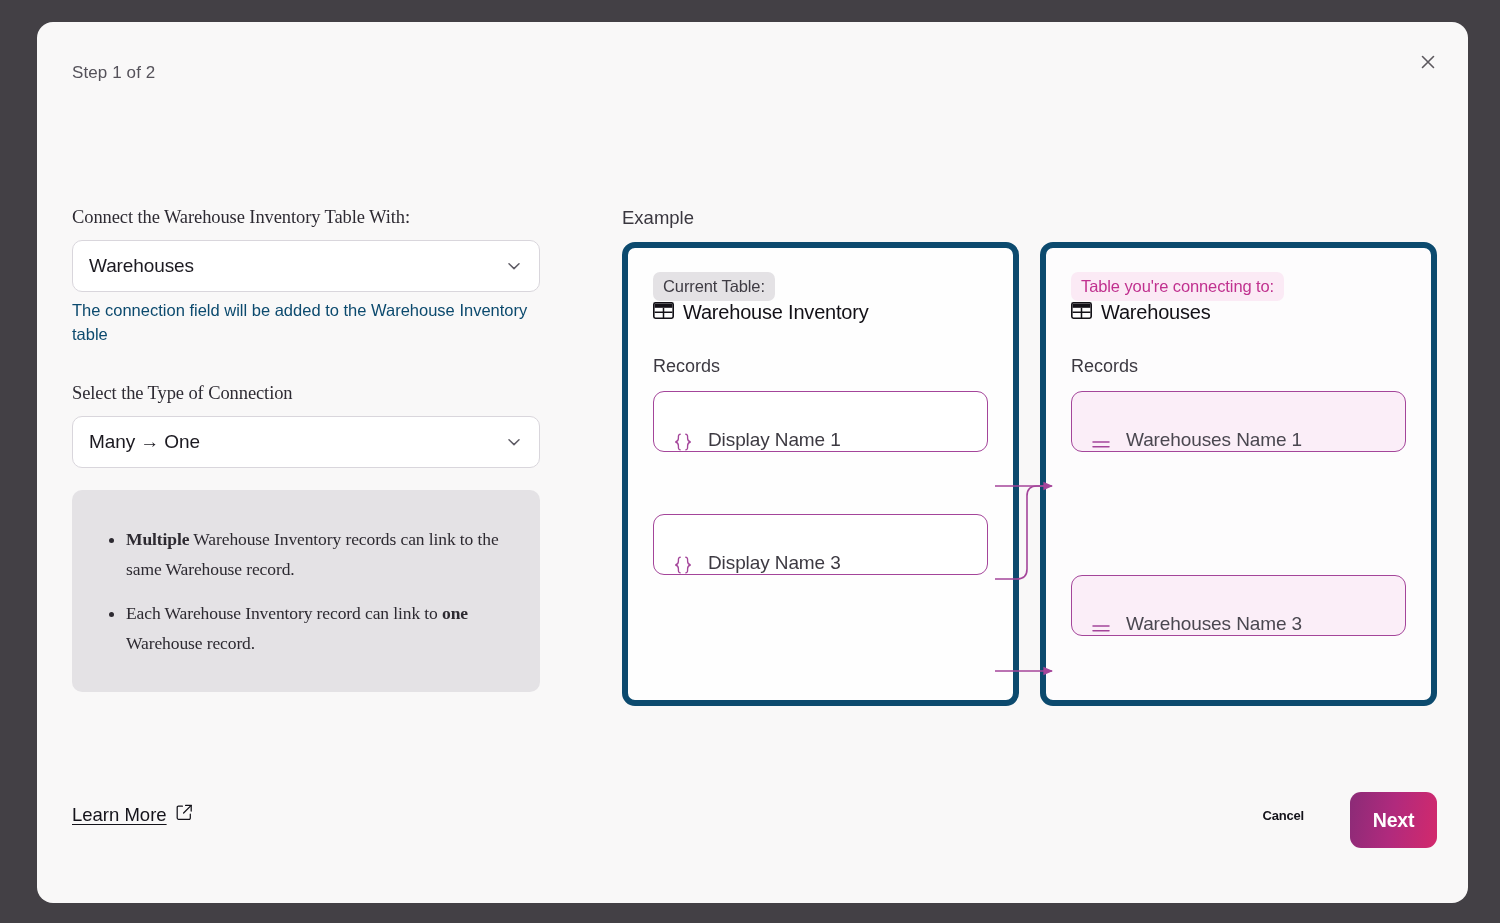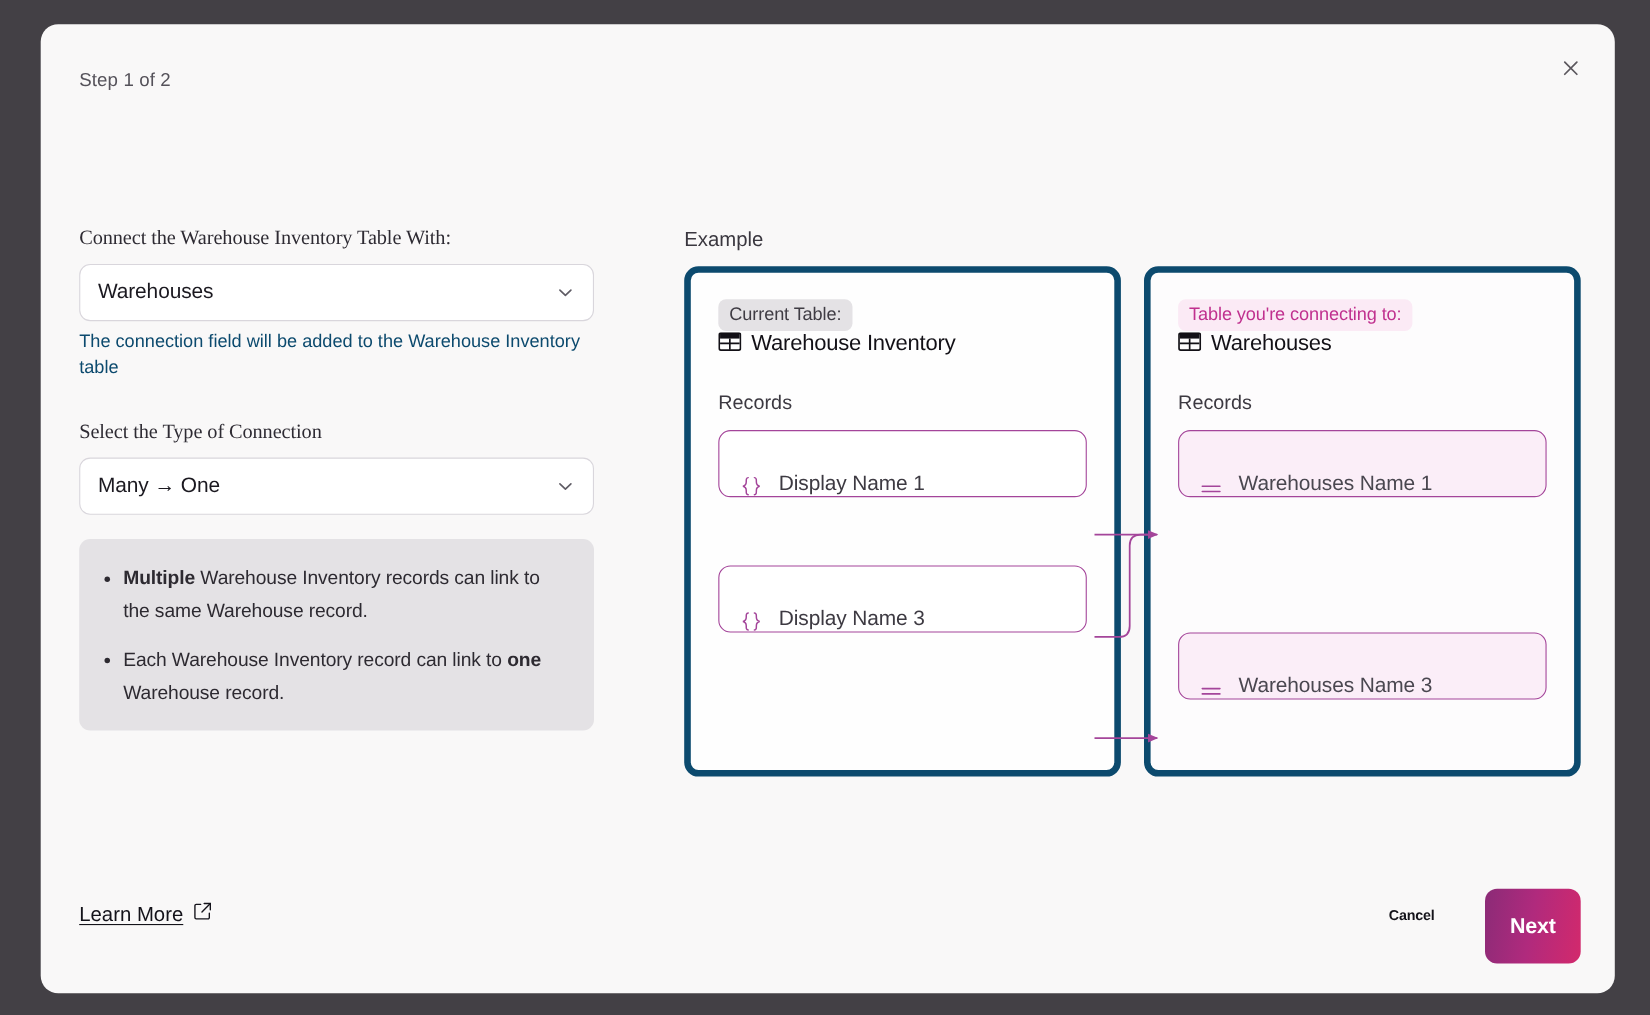--- a/index.html
+++ b/index.html
@@ -114,22 +114,23 @@
   .field-group-2 { margin-top: 37px; }
 
   .info-box {
     margin-top: 22px;
     width: 468px;
     background: #e4e2e5;
     border-radius: 10px;
     padding: 20px 22px 20px 18px;
   }
   .info-box ul {
-    margin: 0; padding: 0 0 0 22px;
+    margin: 14px; padding: 0 0 0 22px;
     list-style: disc;
+    font-family: Liberation Serif, serif;
   }
   .info-box li {
     font-size: 17.5px;
     line-height: 30px;
     color: #2d2a31;
     letter-spacing: -0.1px;
   }
   .info-box li + li { margin-top: 14px; }
   .info-box b { font-weight: bold; }
 
@@ -212,21 +213,21 @@
     position: absolute;
     left: 0; top: 0;
     width: 815px; height: 464px;
     pointer-events: none;
     overflow: visible;
   }
 
   
   .footer {
     position: absolute;
-    left: 0; right: 0; bottom: 0;
+    left: 0; right: 0; bottom: 16px;
     height: 120px;
   }
   .learn-more {
     position: absolute;
     left: 35px; top: 37px;
     display: flex;
     align-items: center;
     gap: 9px;
     font-size: 18.5px;
     color: #14131a;
@@ -245,21 +246,21 @@
     font-size: 13px;
     font-weight: bold;
     color: #14131a;
     cursor: pointer;
     padding: 8px 10px;
     letter-spacing: -0.2px;
   }
   .next-btn {
     position: absolute;
     right: 31px; top: 25px;
-    width: 87px; height: 68px;
+    width: 87px; height: 56px;
     border: none;
     border-radius: 11px;
     background: linear-gradient(100deg, #8b2b77 0%, #b02a7d 48%, #d3296c 100%);
     color: #ffffff;
     font-family: inherit;
     font-size: 19.5px;
     font-weight: bold;
     cursor: pointer;
     letter-spacing: -0.2px;
     margin-left: 36px;

